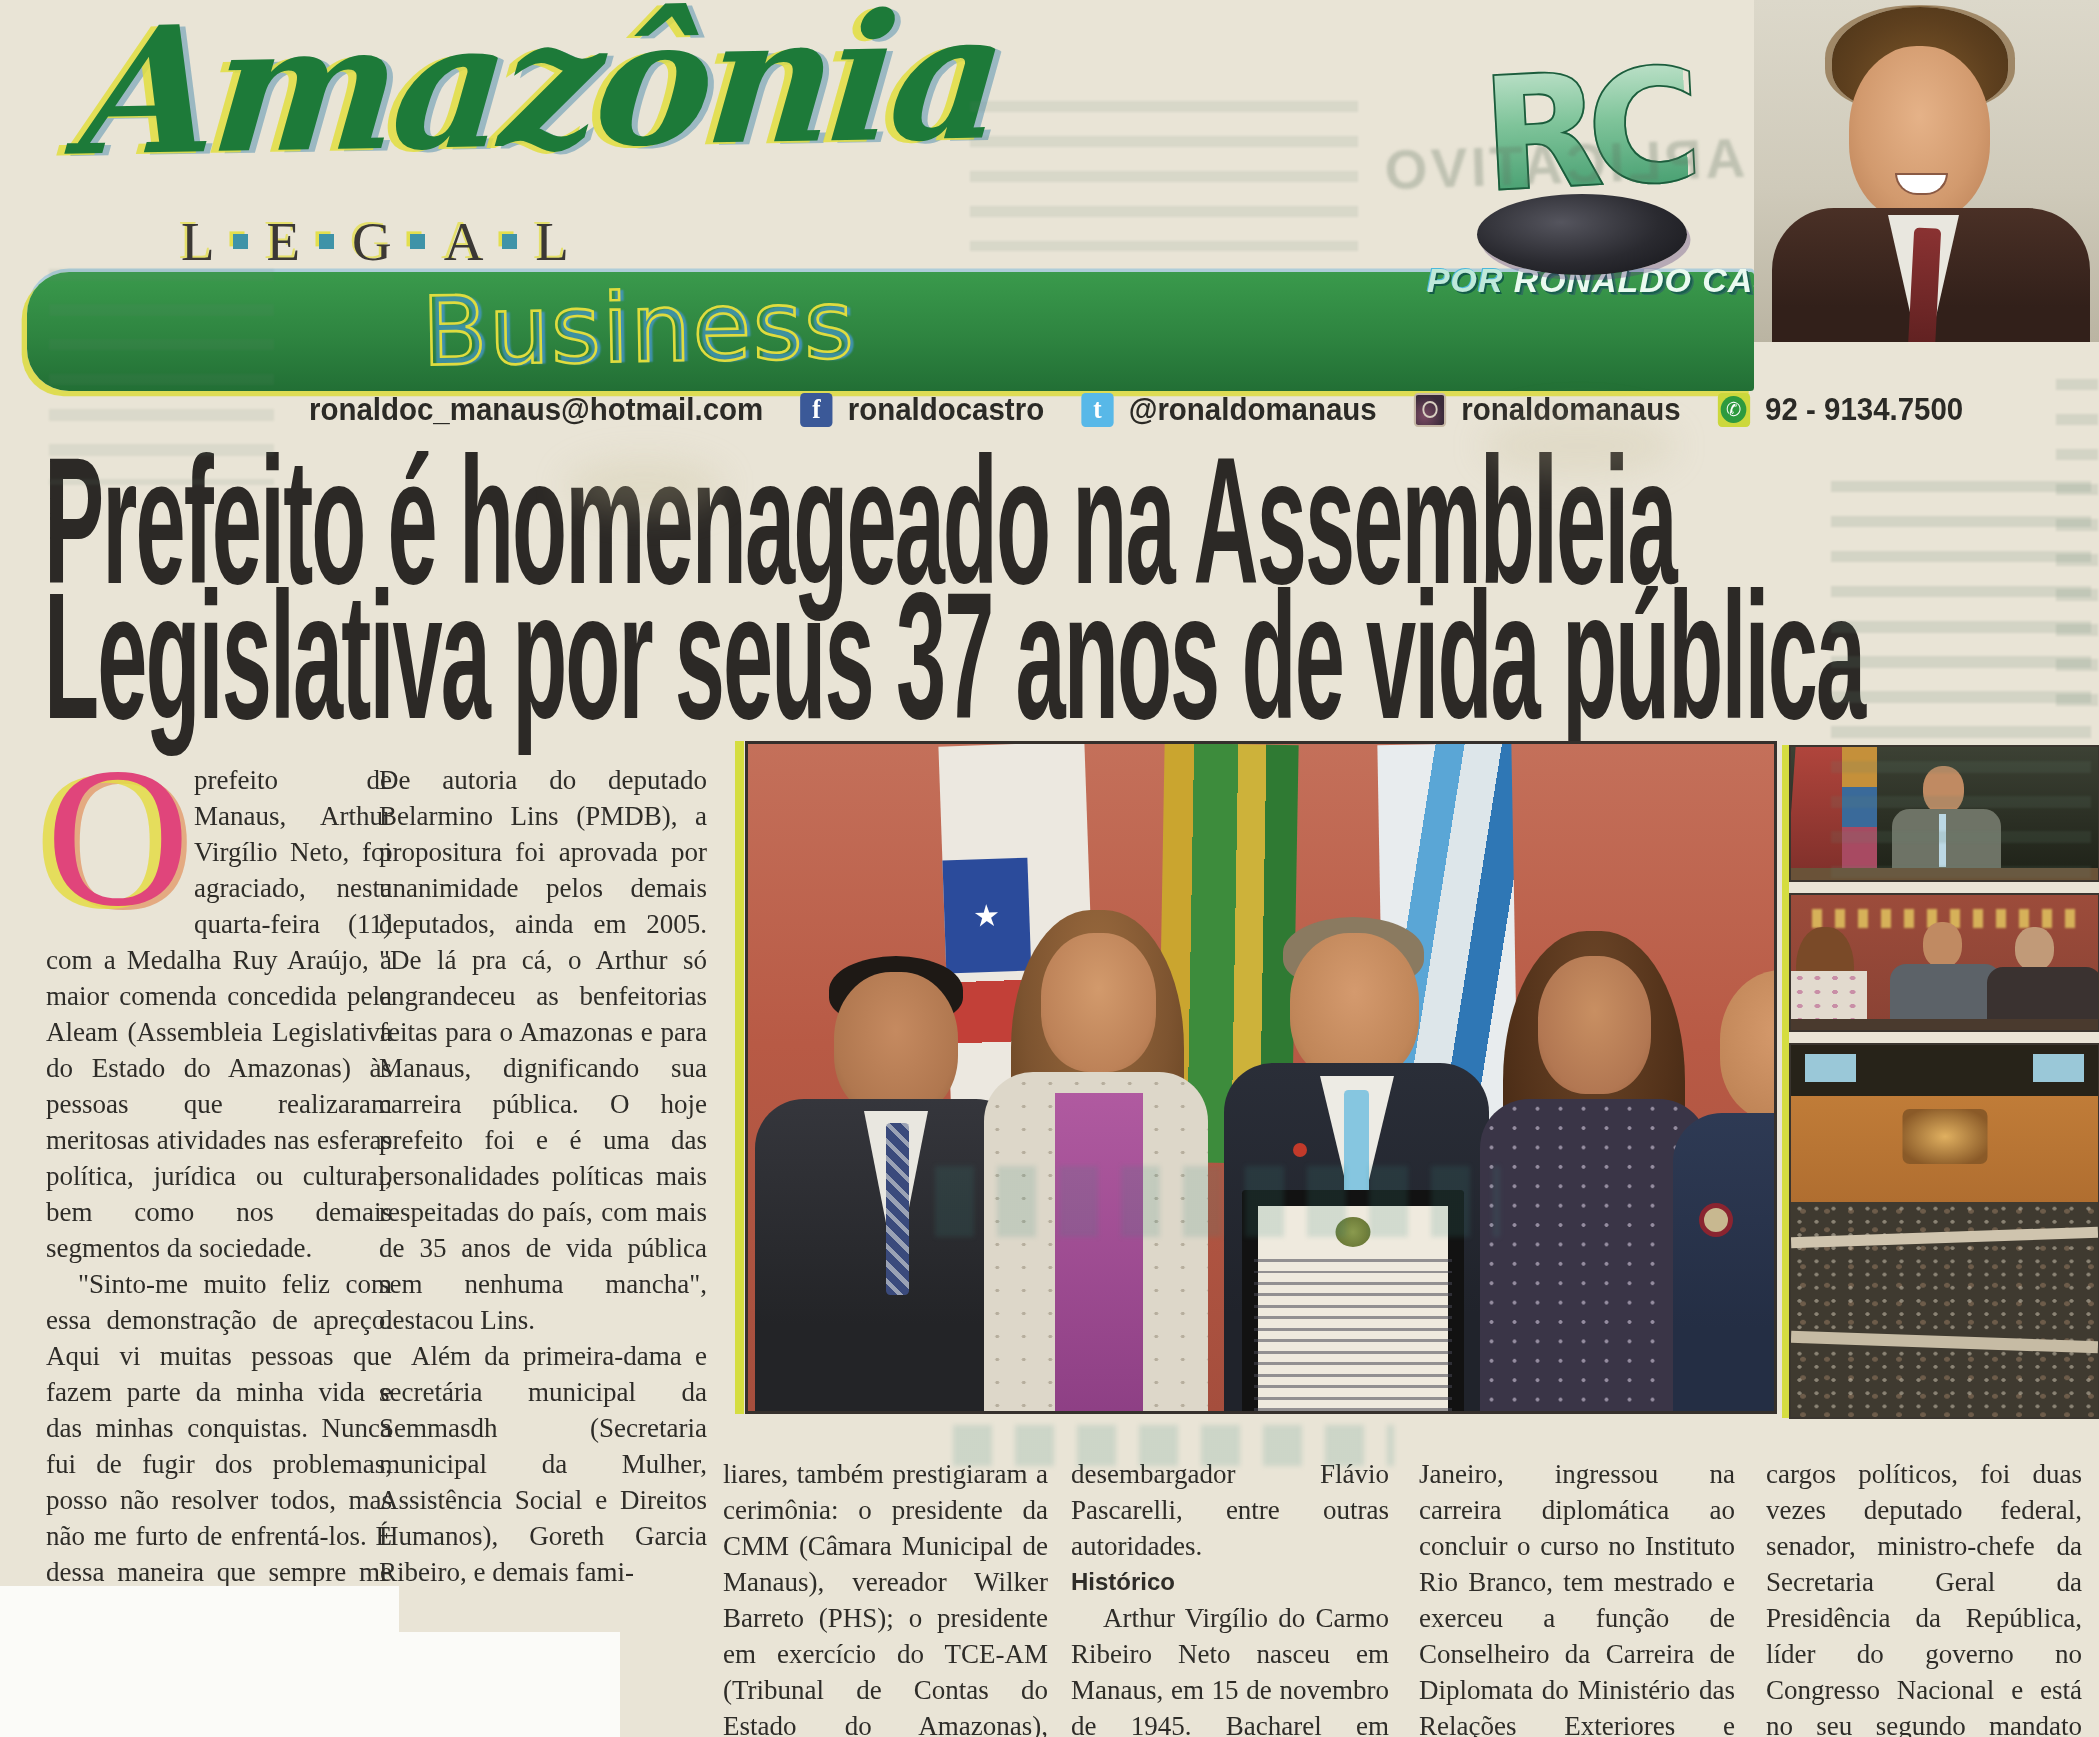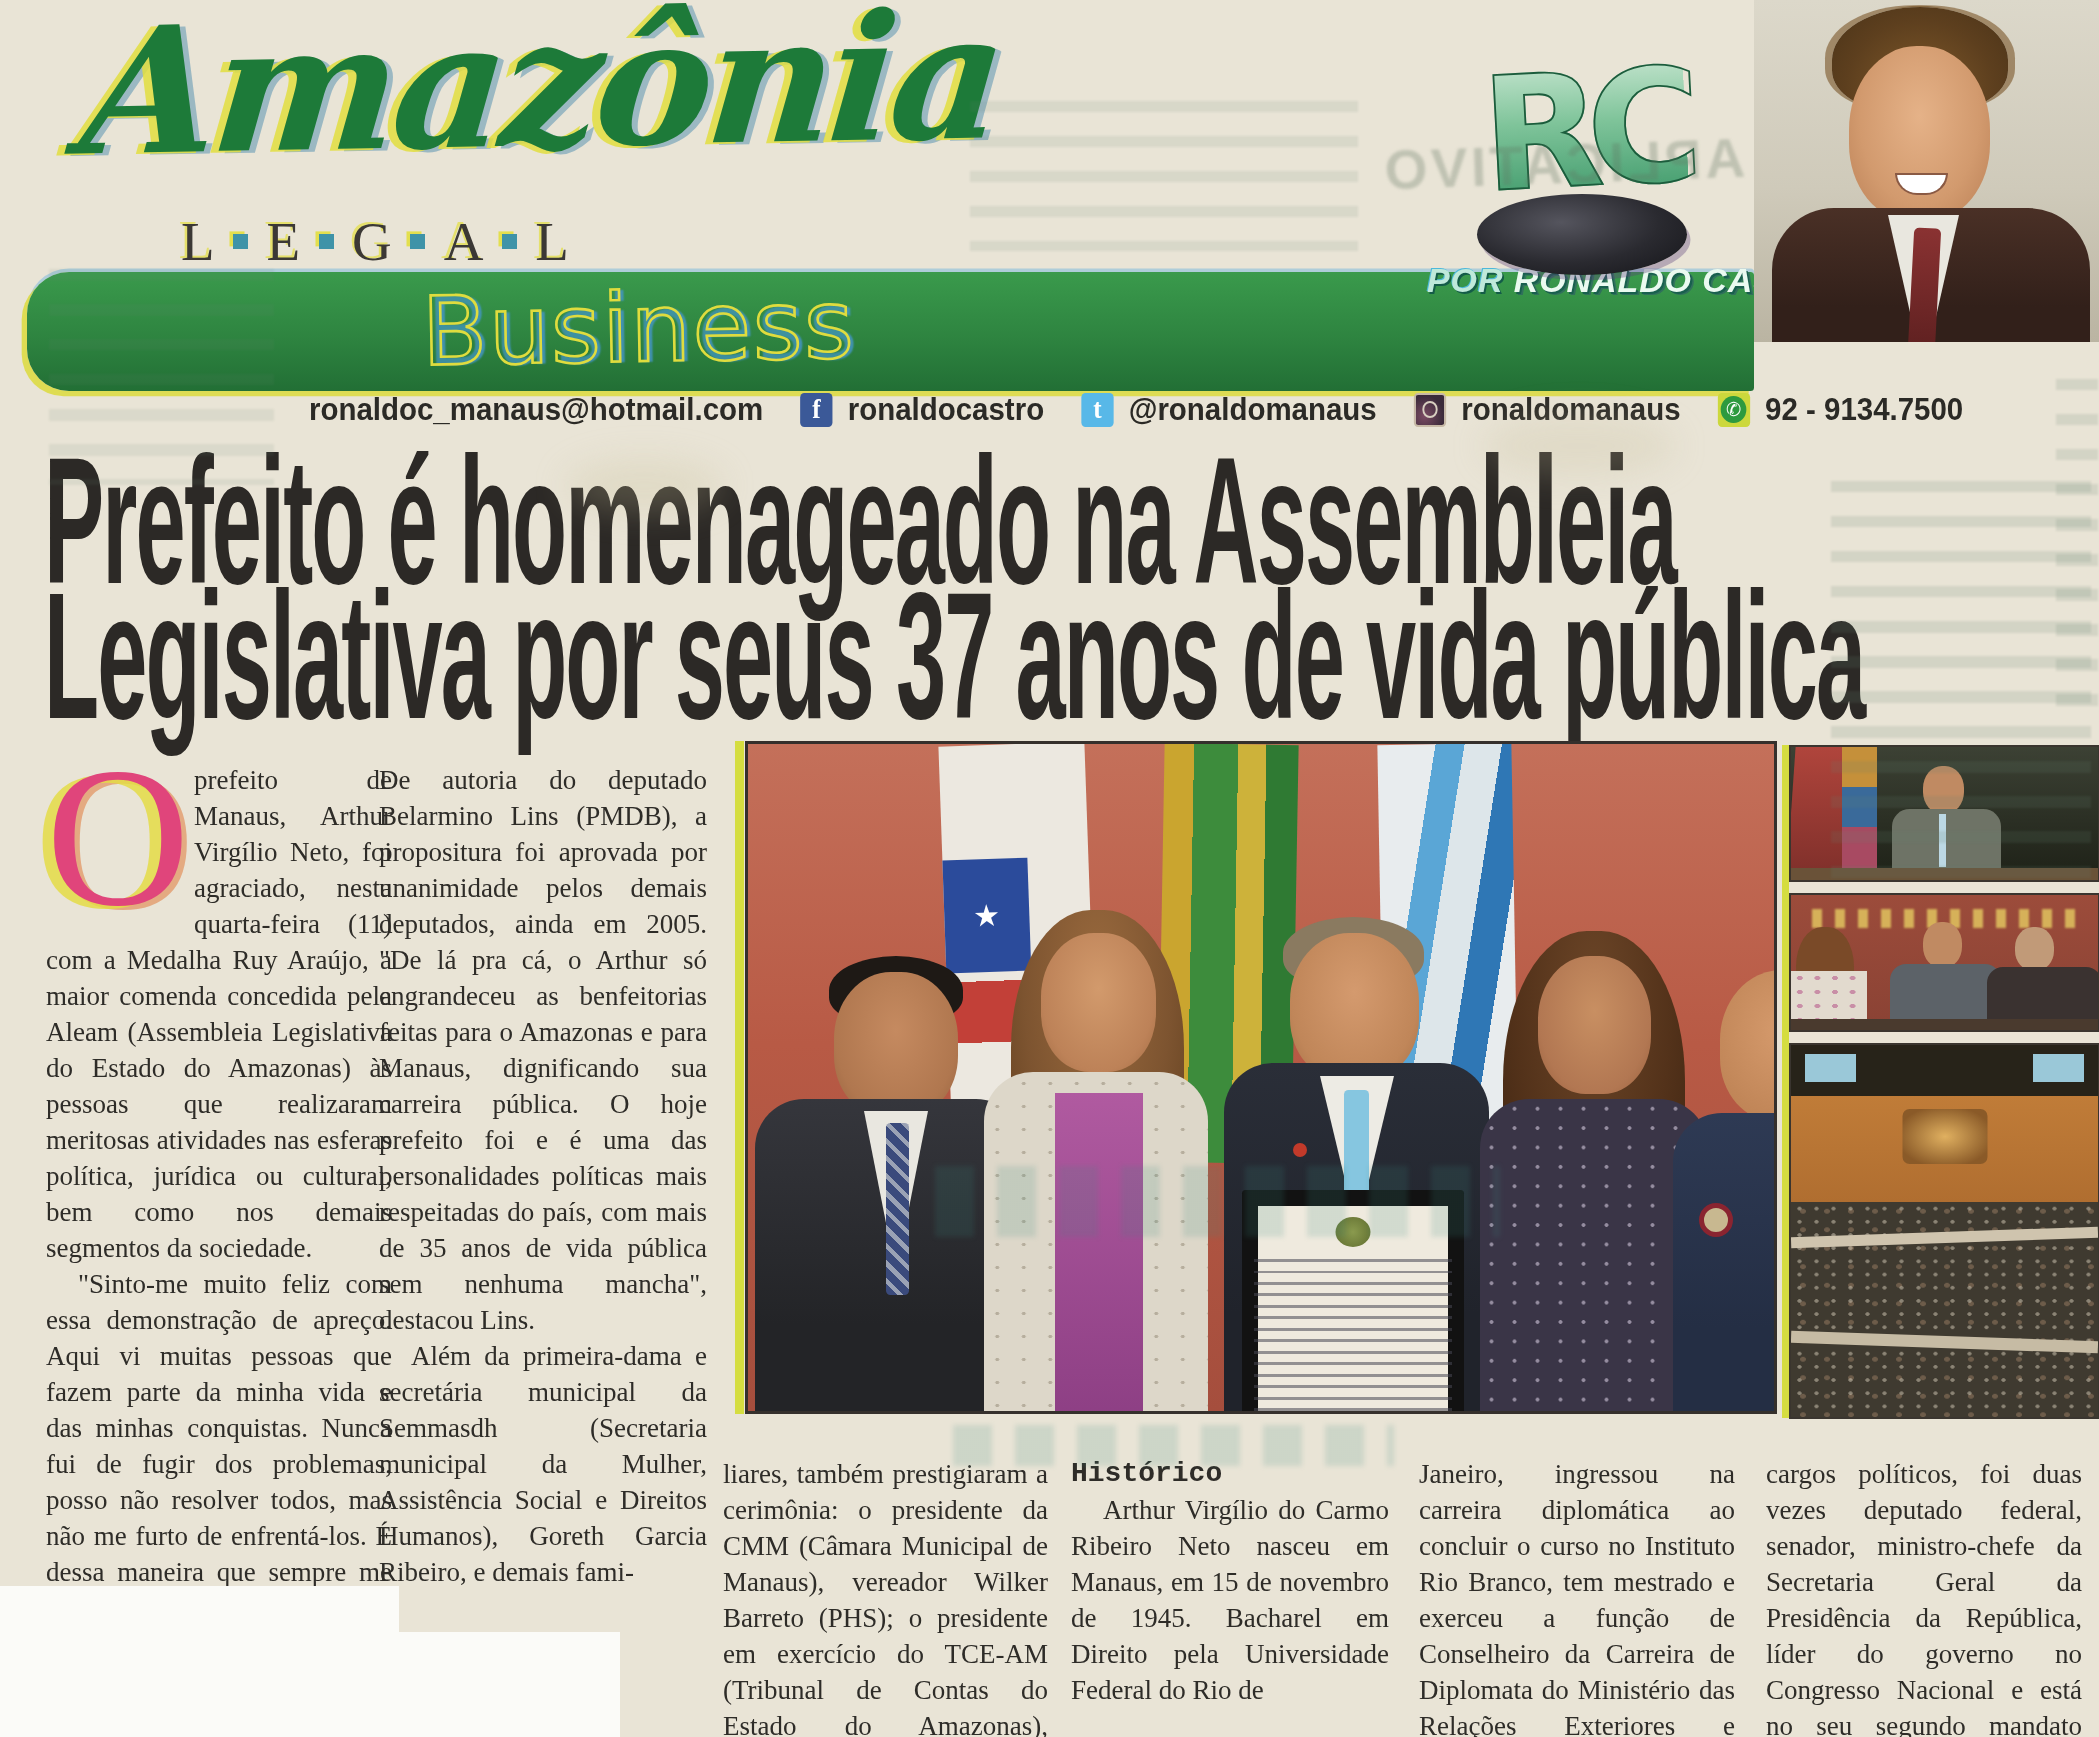--- a/index.html
+++ b/index.html
@@ -120,21 +120,21 @@
   }
   .col p{margin:0;}
   .col p + p{text-indent:32px;}
   .dropcap{
     float:left;width:148px;
     font-family:"Liberation Serif",serif;font-size:199px;line-height:150px;
     color:#e0457b;
     text-shadow:-11.5px 2.6px 0 rgba(228,220,70,.85), 5.3px 3.5px 0 rgba(224,122,60,.55);
   }
   .subhead{
-    font-family:Liberation Mono, monospace;font-weight:bold;font-size:28px;
+    font-family:Liberation Sans, sans-serif;font-weight:bold;font-size:24px;
     margin:19.4px 0 5.3px 0;text-indent:0 !important;
   }
   .col1{left:46px;top:762px;width:346px;height:829px;}
   .col2{left:379px;top:762px;width:328px;height:869px;}
   .colA{left:723px;top:1456px;width:325px;height:282px;}
   .colB{left:1071px;top:1456px;width:318px;height:282px;}
   .colC{left:1419px;top:1456px;width:316px;height:282px;}
   .colD{left:1766px;top:1456px;width:316px;height:282px;}
 
   
@@ -372,20 +372,21 @@
   <div class="screenR"></div>
   <div class="crowd"></div>
   <div class="deskrow1"></div>
   <div class="deskrow2"></div>
 </div>
 
 <div class="abs col colA">
   <p>liares, também prestigiaram a cerimônia: o presidente da CMM (Câmara Municipal de Manaus), vereador Wilker Barreto (PHS); o presidente em exercício do TCE-AM (Tribunal de Contas do Estado do Amazonas), conselheiro Ari Jorge Moutinho da Costa Júnior, o</p>
 </div>
 <div class="abs col colB">
+  <p>desembargador Flávio Pascarelli, entre outras autoridades.</p>
   <p class="subhead">Histórico</p>
   <p>Arthur Virgílio do Carmo Ribeiro Neto nasceu em Manaus, em 15 de novembro de 1945. Bacharel em Direito pela Universidade Federal do Rio de</p>
 </div>
 <div class="abs col colC">
   <p>Janeiro, ingressou na carreira diplomática ao concluir o curso no Instituto Rio Branco, tem mestrado e exerceu a função de Conselheiro da Carreira de Diplomata do Ministério das Relações Exteriores e Conselheiro Especial na Embaixada Brasileira em Lisboa. Entre os</p>
 </div>
 <div class="abs col colD">
   <p>cargos políticos, foi duas vezes deputado federal, senador, ministro-chefe da Secretaria Geral da Presidência da República, líder do governo no Congresso Nacional e está no seu segundo mandato como prefeito de Manaus, sendo o primeiro de 1989 a 1992.</p>
 </div>
 

